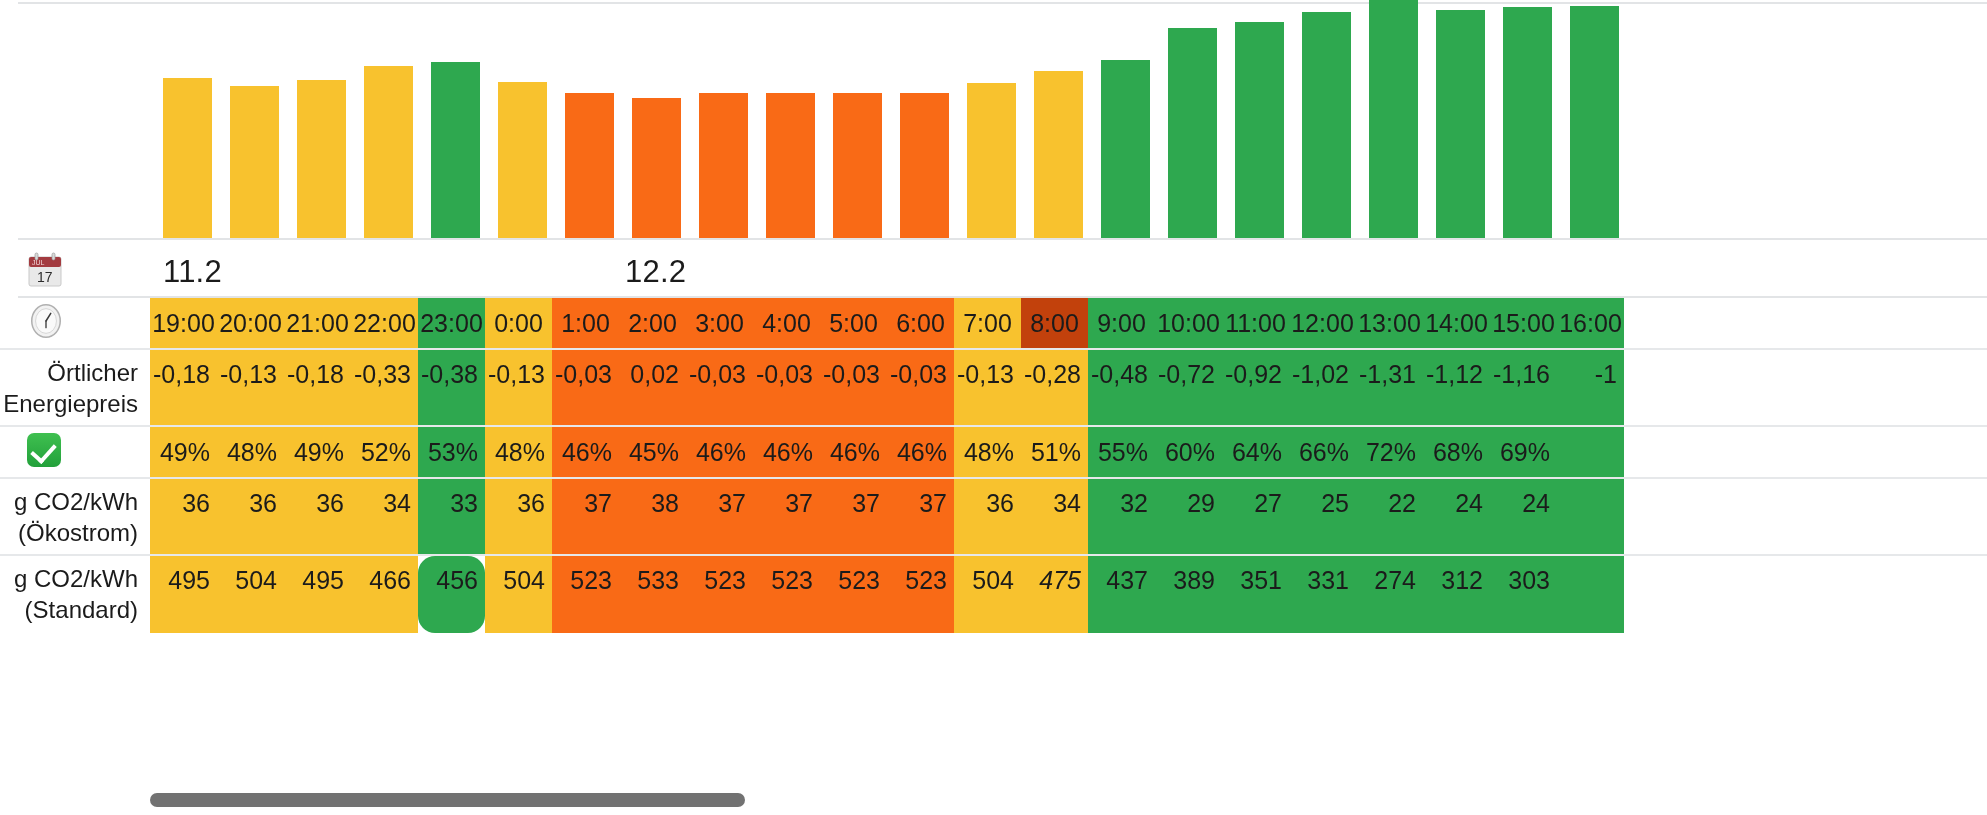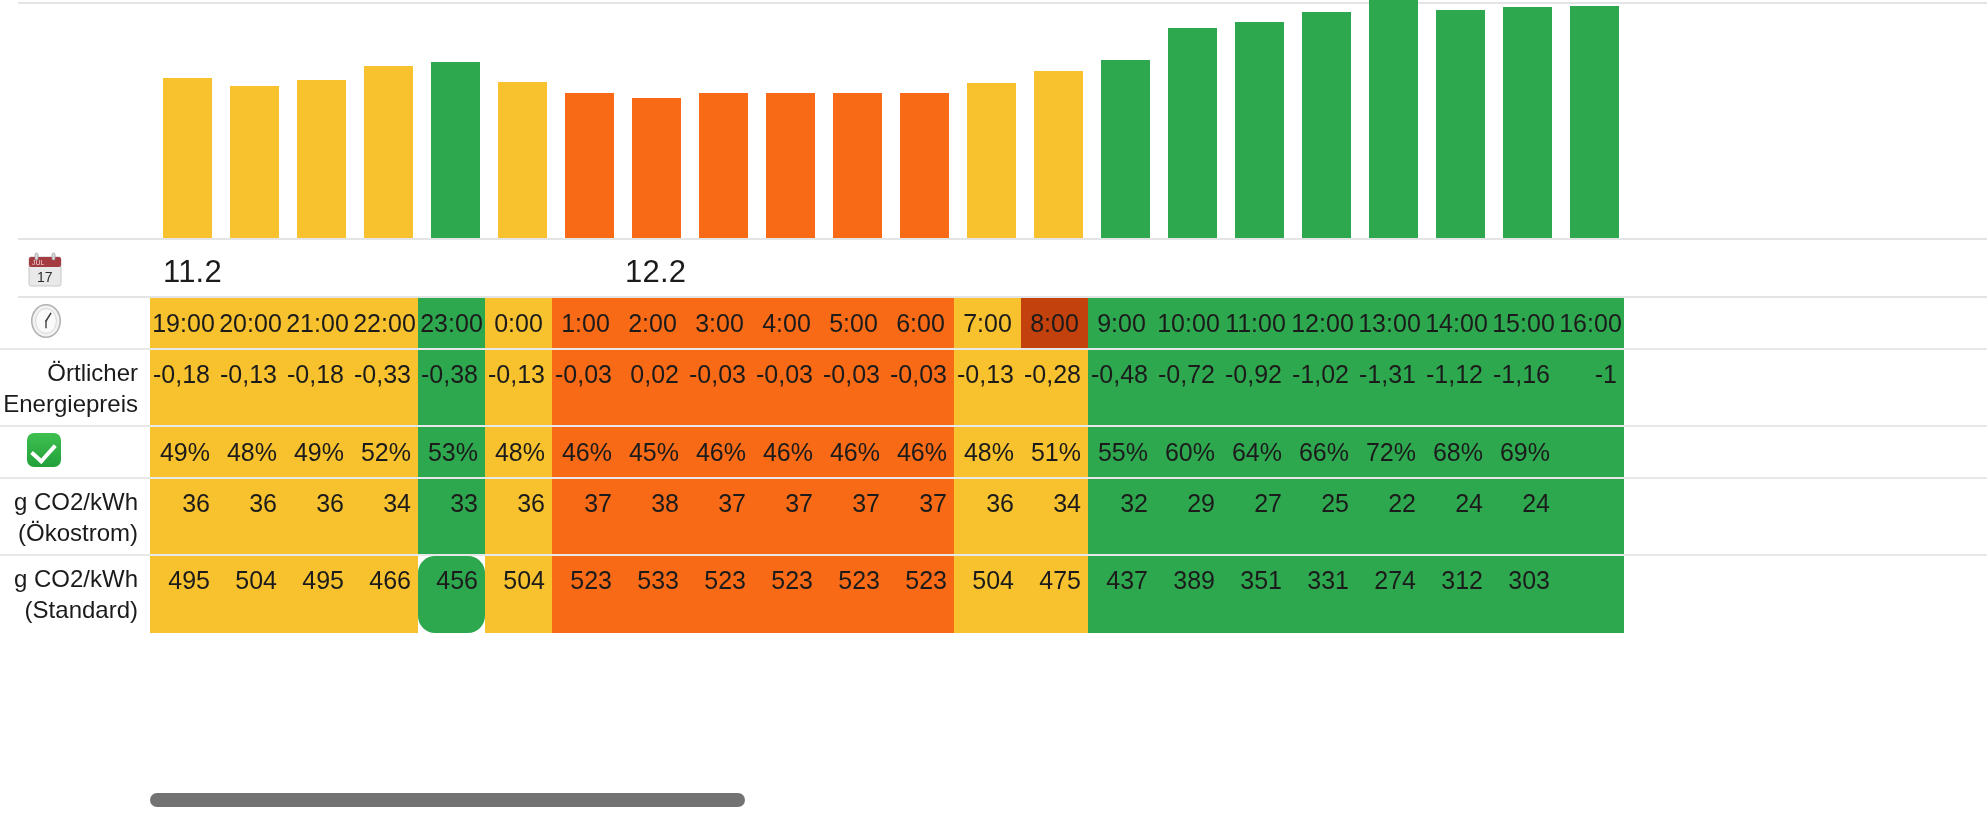--- a/index.html
+++ b/index.html
@@ -353,21 +353,21 @@
           <div class="cell num" style="background: rgb(248, 194, 46);">466</div>
           <div class="cell num" style="background: rgb(46, 168, 79); border-radius: 17px;">456</div>
           <div class="cell num" style="background: rgb(248, 194, 46);">504</div>
           <div class="cell num" style="background: rgb(249, 106, 22);">523</div>
           <div class="cell num" style="background: rgb(249, 106, 22);">533</div>
           <div class="cell num" style="background: rgb(249, 106, 22);">523</div>
           <div class="cell num" style="background: rgb(249, 106, 22);">523</div>
           <div class="cell num" style="background: rgb(249, 106, 22);">523</div>
           <div class="cell num" style="background: rgb(249, 106, 22);">523</div>
           <div class="cell num" style="background: rgb(248, 194, 46);">504</div>
-          <div class="cell num" style="background: rgb(248, 194, 46);">475</div>
+          <div class="cell num" style="background: rgb(248, 194, 46); font-style: italic;">475</div>
           <div class="cell num" style="background: rgb(46, 168, 79);">437</div>
           <div class="cell num" style="background: rgb(46, 168, 79);">389</div>
           <div class="cell num" style="background: rgb(46, 168, 79);">351</div>
           <div class="cell num" style="background: rgb(46, 168, 79);">331</div>
           <div class="cell num" style="background: rgb(46, 168, 79);">274</div>
           <div class="cell num" style="background: rgb(46, 168, 79);">312</div>
           <div class="cell num" style="background: rgb(46, 168, 79);">303</div>
           <div class="cell num" style="background: rgb(46, 168, 79);"></div>
         </div>
     </div>

